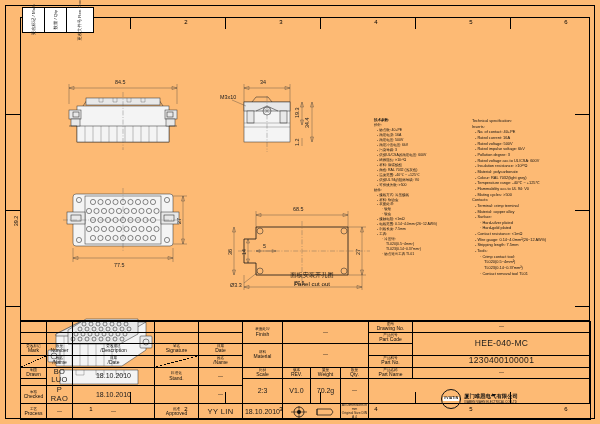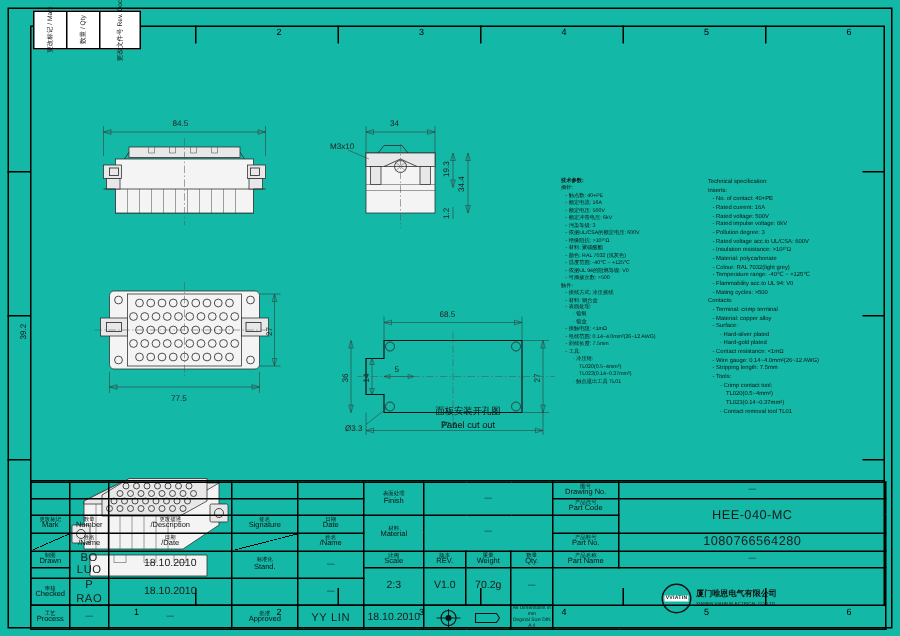--- a/index.html
+++ b/index.html
@@ -1,18 +1,18 @@
 <!DOCTYPE html>
 <html><head>
 <meta charset="utf-8">
 <style>
   html,body{margin:0;padding:0;background:#ffffff;}
   body{width:600px;height:424px;overflow:hidden;
        font-family:"Liberation Sans","DejaVu Sans",sans-serif;color:#1a1a1a;}
-  #sheet{position:relative;width:600px;height:424px;background:#14b8a6;}
+  #sheet{position:relative;width:600px;height:424px;background:#fdba74;}
 
   
   .outer-frame{position:absolute;left:5px;top:5px;width:590px;height:414px;
      border:1px solid #000;box-sizing:border-box;}
   .inner-frame{position:absolute;left:20px;top:17px;width:570px;height:387px;
      border:1.4px solid #000;box-sizing:border-box;}
 
   
   .tick{position:absolute;background:#000;}
   .tick-v{width:1px;height:12px;}
@@ -546,21 +546,21 @@
           </td>
           <td class="slash"></td>
           <td>
             <span class="cn">姓名</span>
             <span class="en">/Name</span>
           </td>
           <td>
             <span class="cn">产品料号</span>
             <span class="en">Part No.</span>
           </td>
-          <td class="big">1080766564280</td>
+          <td class="big">1230400100001</td>
         </tr>
 
         <tr style="height:11px">
           <td>
             <span class="cn">制图</span>
             <span class="en">Drawn</span>
           </td>
           <td rowspan="2" class="hand">BO LUO</td>
           <td rowspan="2" class="med">18.10.2010</td>
           <td rowspan="2">

